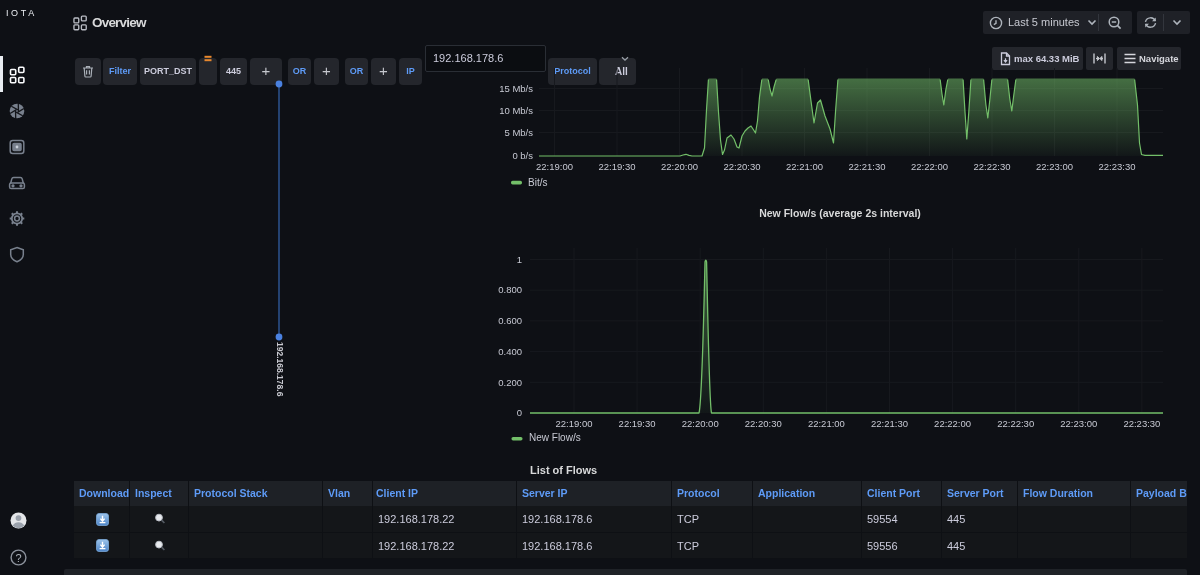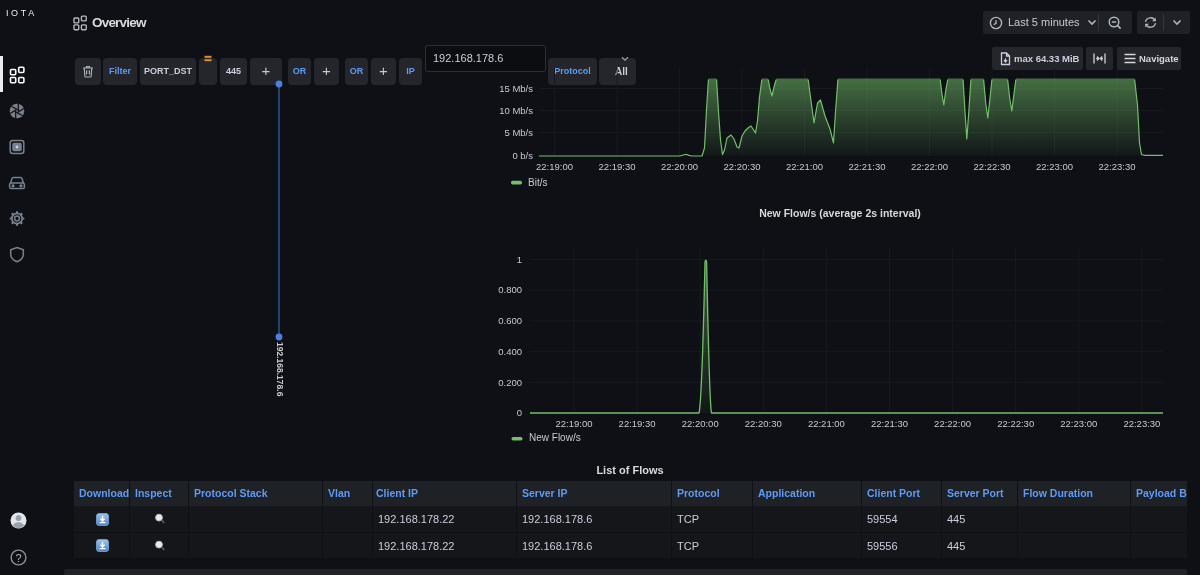--- a/index.html
+++ b/index.html
@@ -224,21 +224,21 @@
 <text x="952.6" y="426.5" font-size="9.5" fill="#c7c9d3" text-anchor="middle">22:22:00</text>
 <text x="1015.7" y="426.5" font-size="9.5" fill="#c7c9d3" text-anchor="middle">22:22:30</text>
 <text x="1078.8" y="426.5" font-size="9.5" fill="#c7c9d3" text-anchor="middle">22:23:00</text>
 <text x="1141.9" y="426.5" font-size="9.5" fill="#c7c9d3" text-anchor="middle">22:23:30</text>
 <path d="M530,413 L699,413 C701,405 703.5,330 705,262 Q705.8,258.5 706.6,262 C708,330 709.5,405 711.5,413 L1163,413 L1163,413 L530,413 Z" fill="url(#g2)"></path>
 <path d="M530,413 L699,413 C701,405 703.5,330 705,262 Q705.8,258.5 706.6,262 C708,330 709.5,405 711.5,413 L1163,413" fill="none" stroke="#73bf69" stroke-width="1.3" stroke-linejoin="round"></path>
 <rect x="511.5" y="437" width="11" height="3.4" rx="1.6" fill="#73bf69"></rect>
 <text x="529" y="441" font-size="10" fill="#c7c9d3">New Flow/s</text>
 </svg>
 <div class="abs" style="left:630px;top:464px;width:0">
-    <div style="position:absolute;left:-100px;width:200px;text-align:center;font-size:11px;font-weight:700;color:#d8d9da">List of Flows</div>
+    <div style="position:absolute;left:-100px;width:200px;text-align:left;font-size:11px;font-weight:700;color:#d8d9da">List of Flows</div>
   </div>
 <div class="abs" style="left:74px;top:481px;width:1113px;height:25px;background:#1e2126"></div>
 <div class="abs" style="left:74px;top:506px;width:1113px;height:53px;background:#141619"></div>
 <div class="abs" style="left:129px;top:481px;width:1px;height:78px;background:#0e1014"></div>
 <div class="abs" style="left:188px;top:481px;width:1px;height:78px;background:#0e1014"></div>
 <div class="abs" style="left:322px;top:481px;width:1px;height:78px;background:#0e1014"></div>
 <div class="abs" style="left:372px;top:481px;width:1px;height:78px;background:#0e1014"></div>
 <div class="abs" style="left:516px;top:481px;width:1px;height:78px;background:#0e1014"></div>
 <div class="abs" style="left:671px;top:481px;width:1px;height:78px;background:#0e1014"></div>
 <div class="abs" style="left:752px;top:481px;width:1px;height:78px;background:#0e1014"></div>

